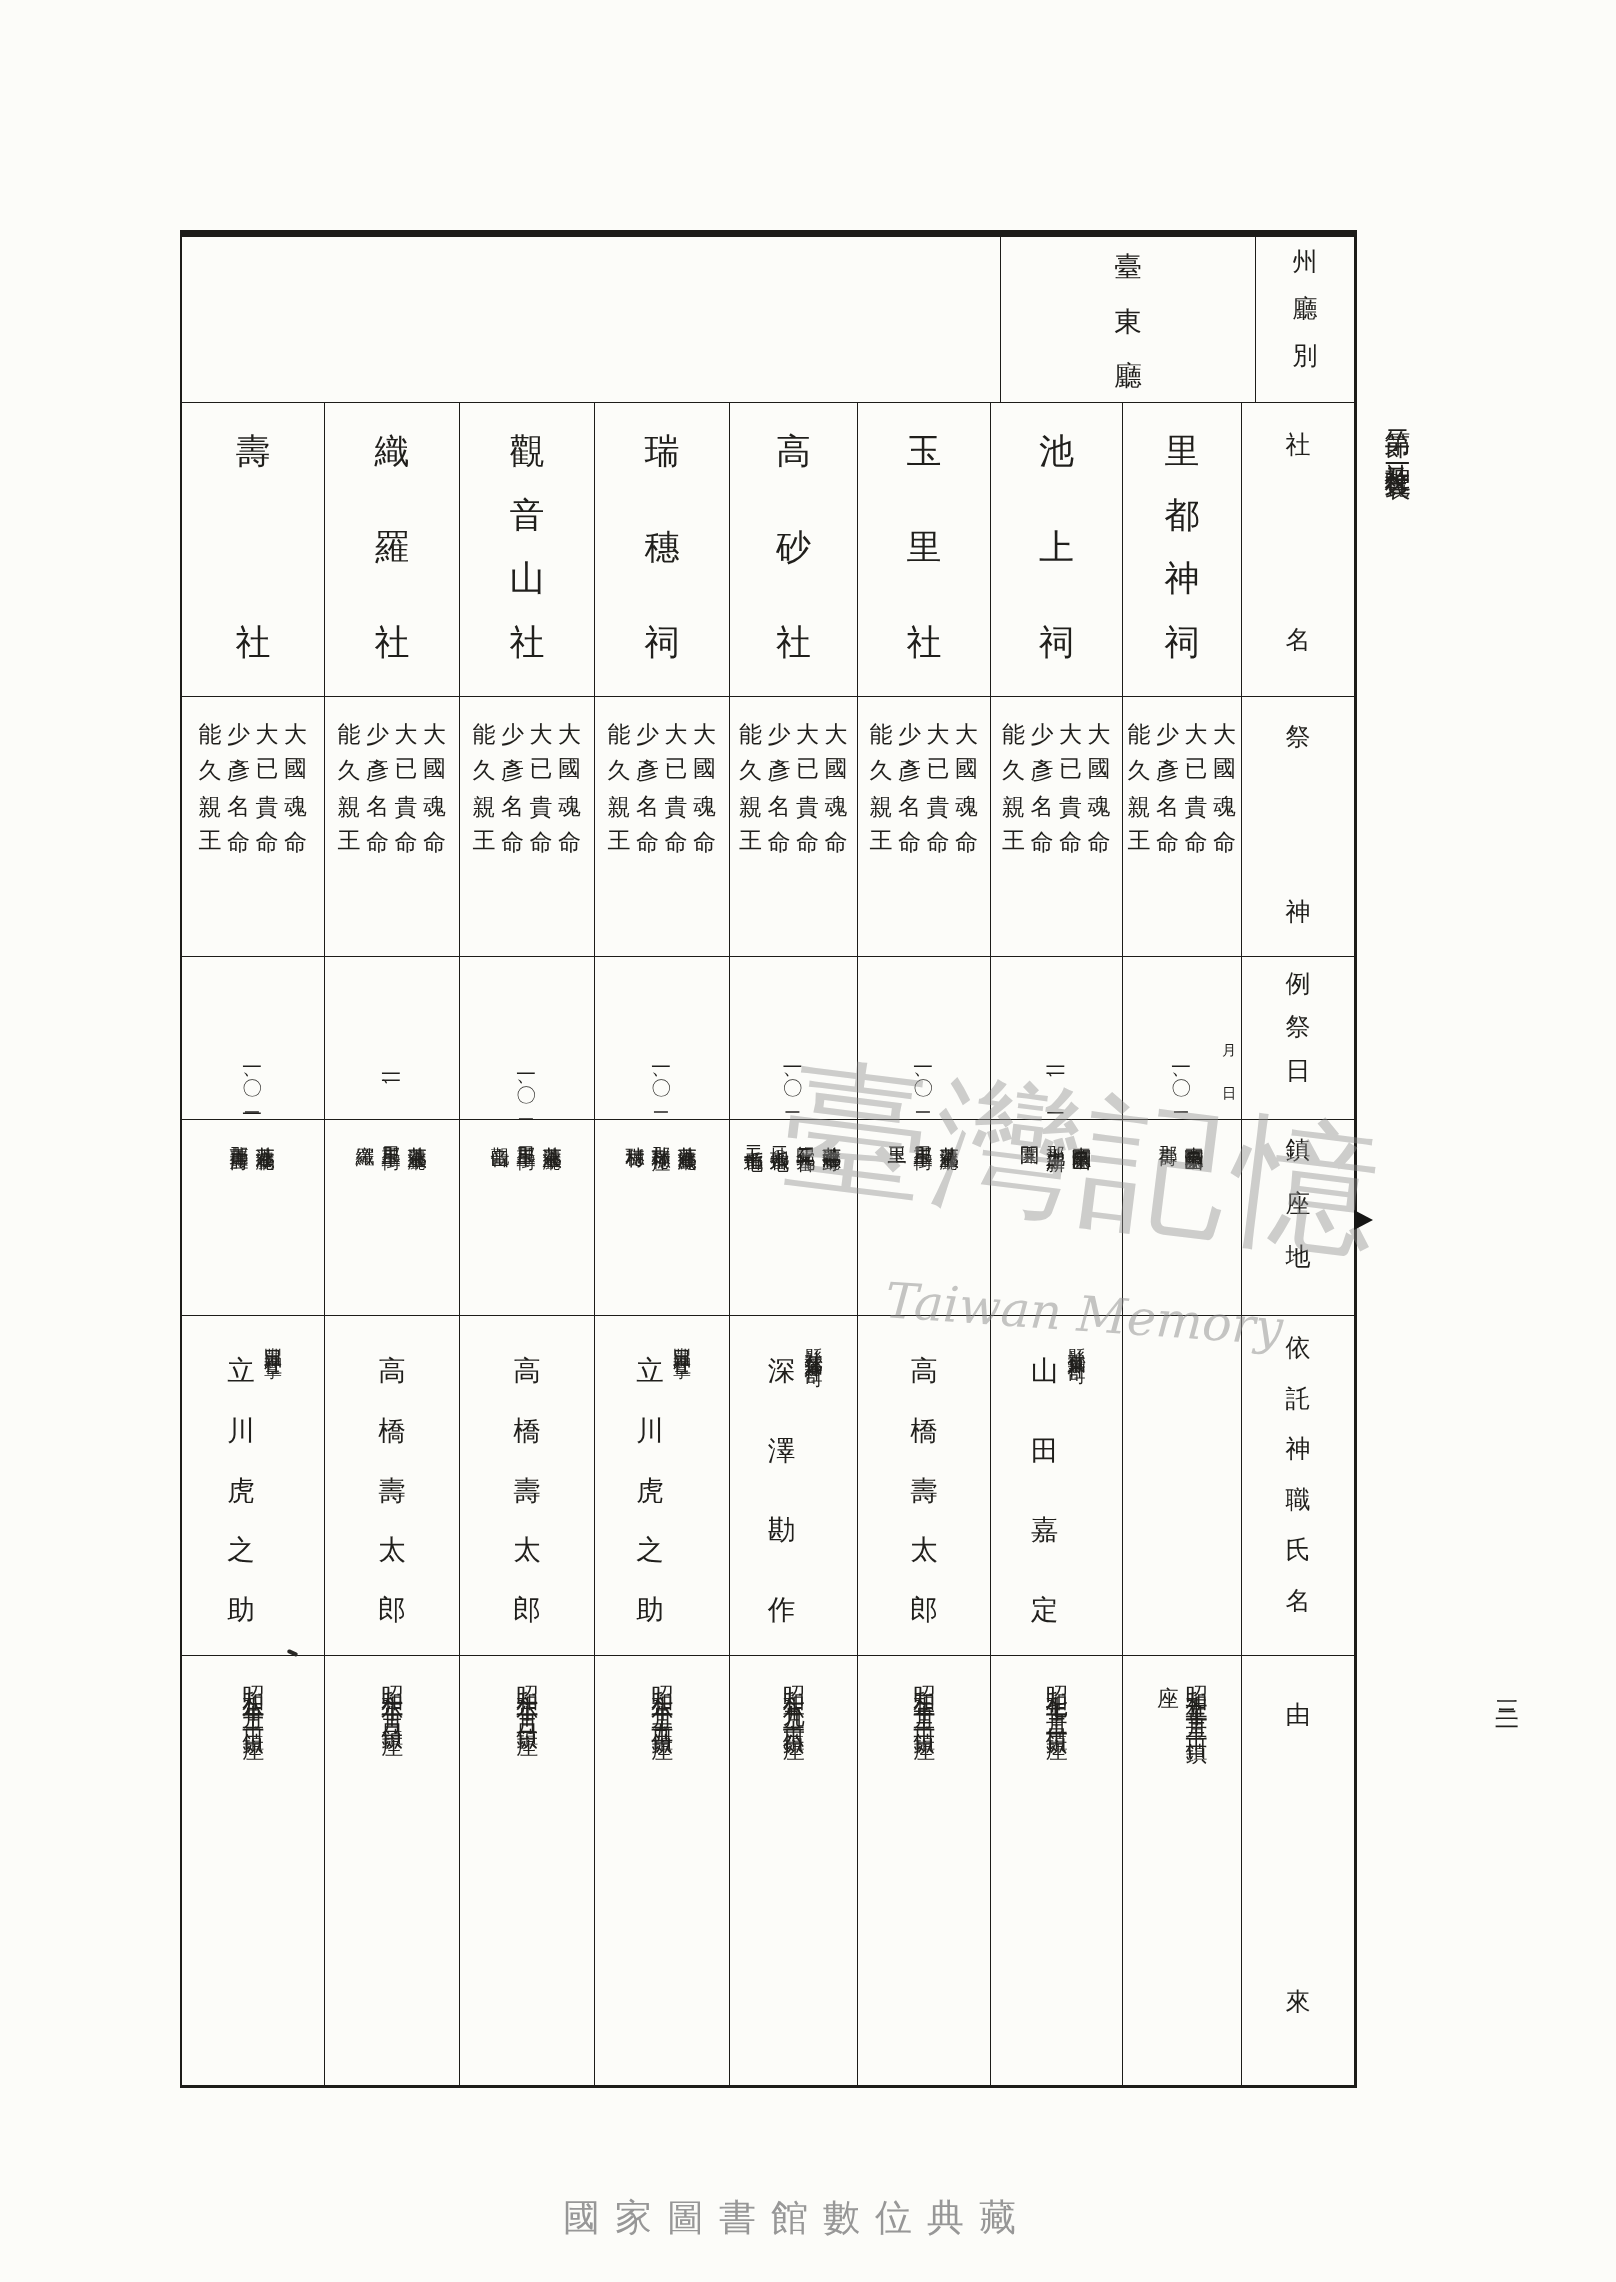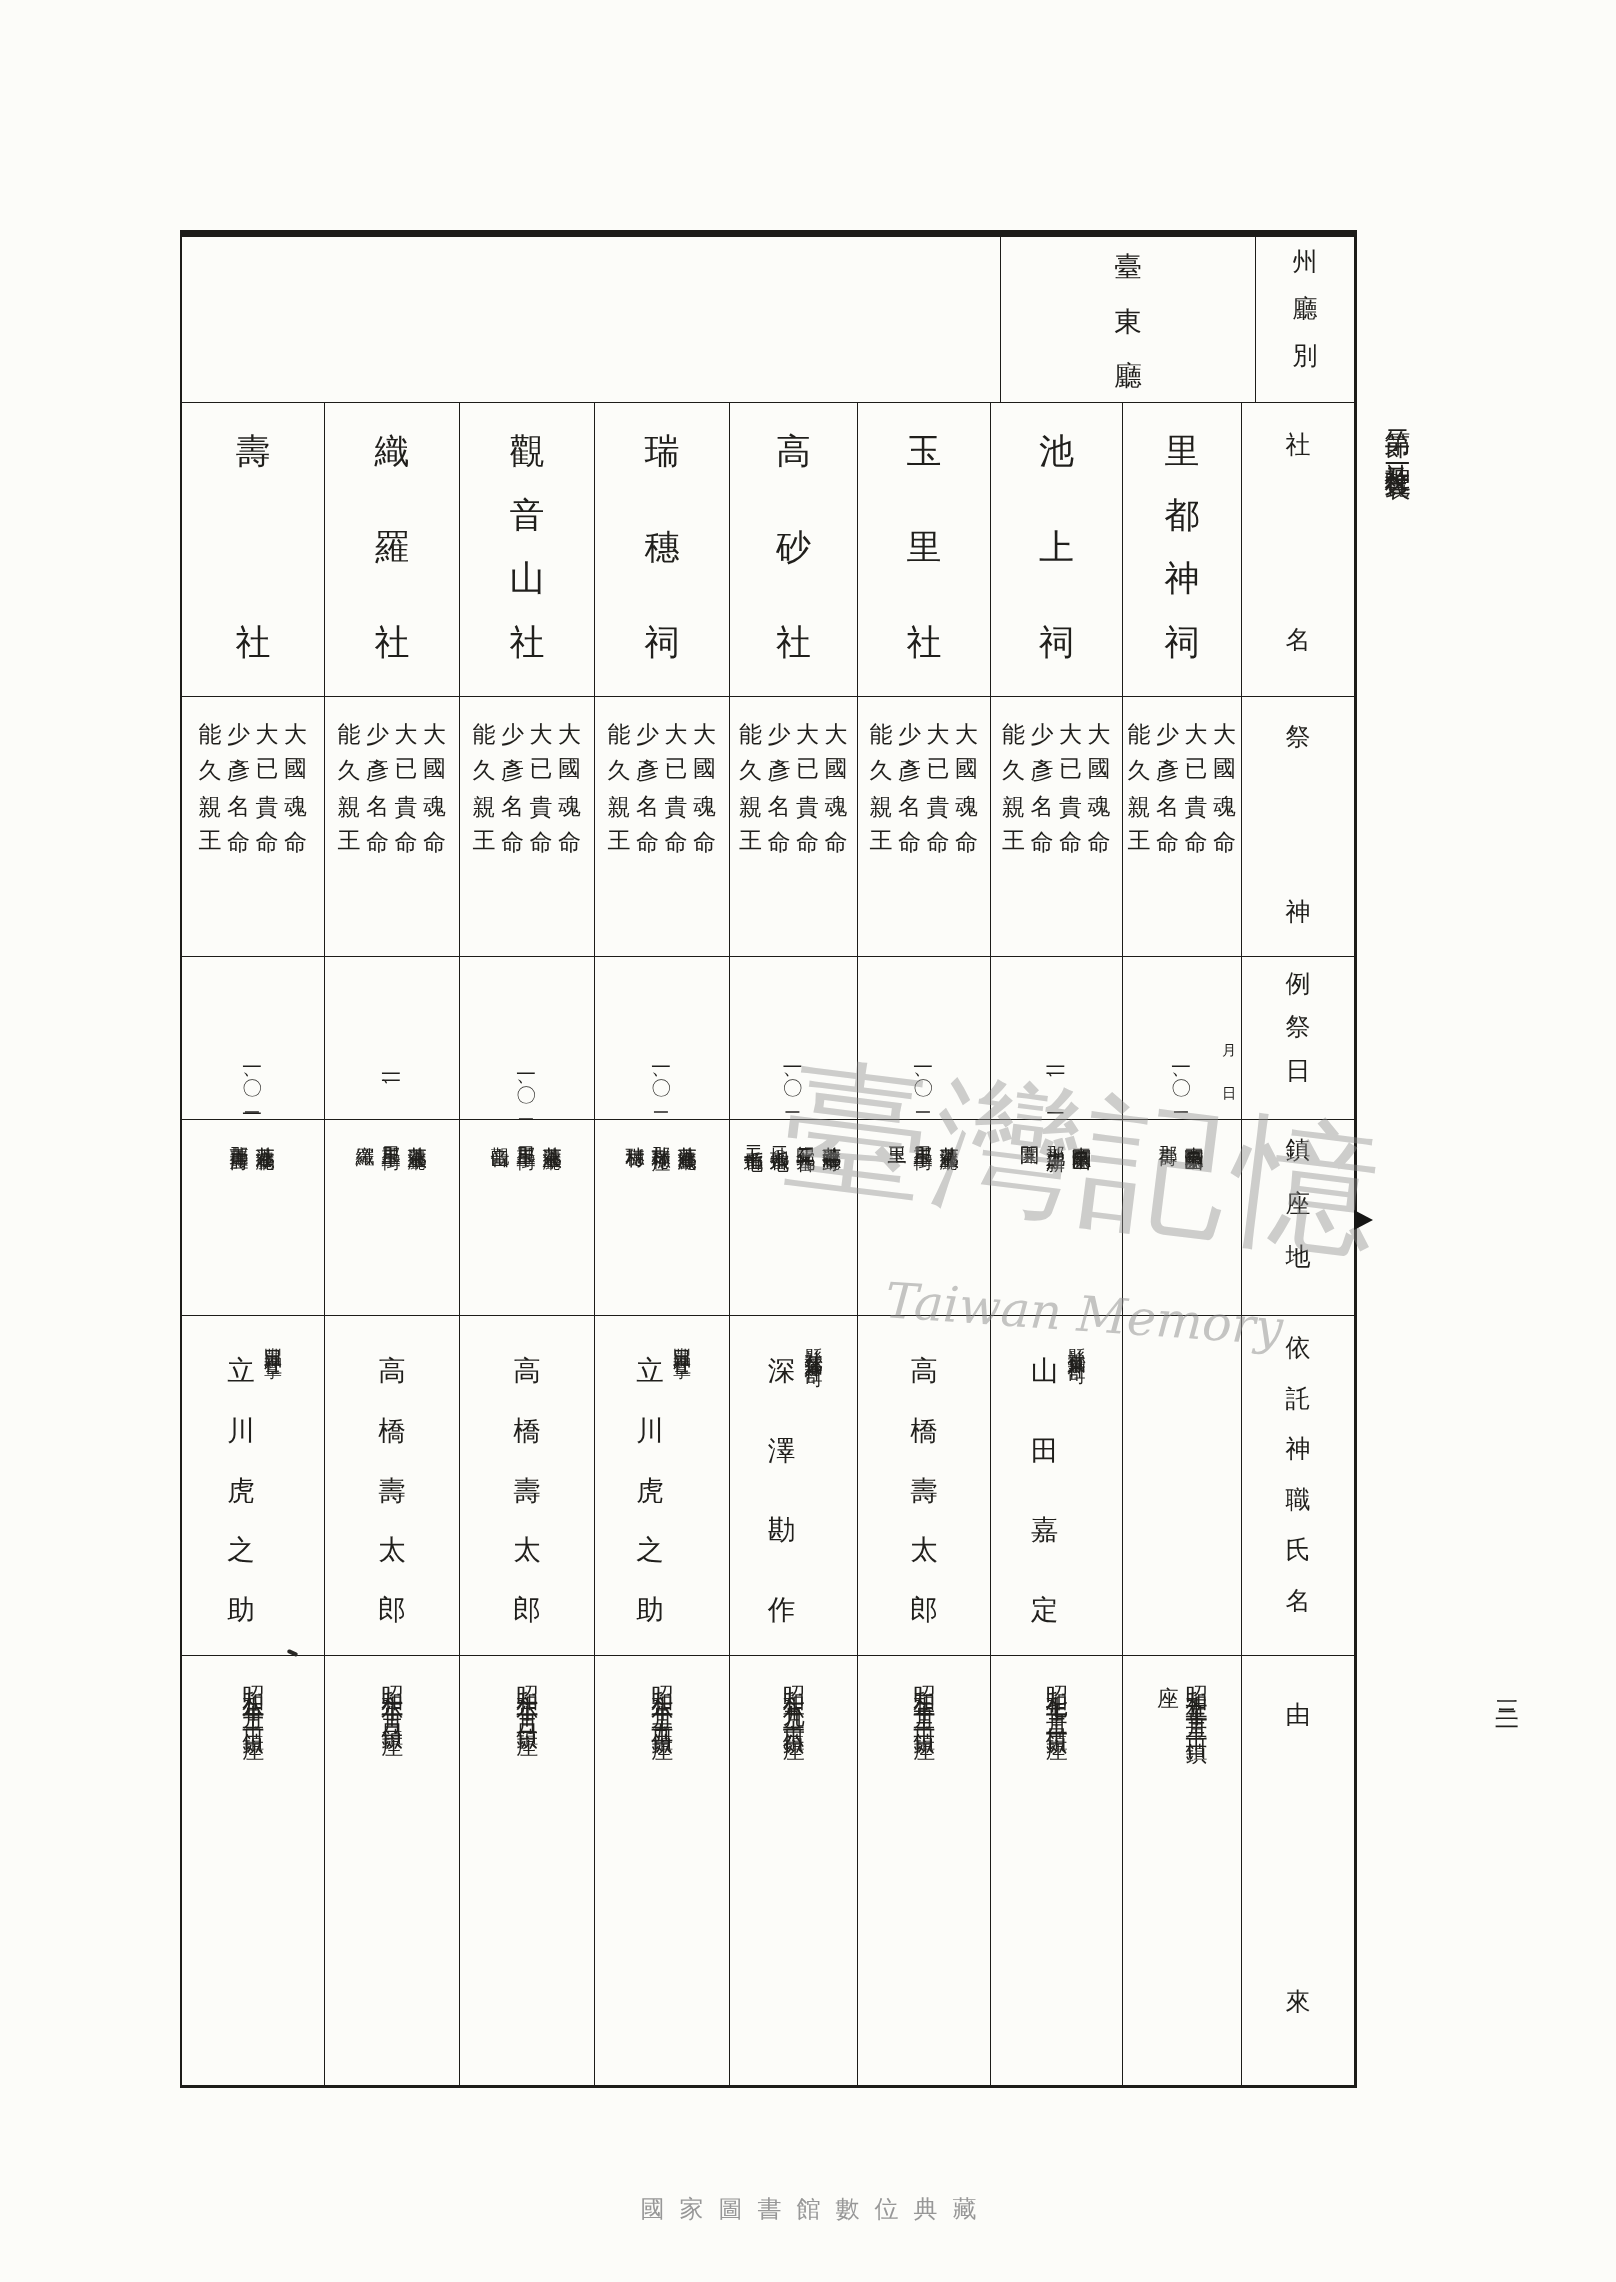--- a/index.html
+++ b/index.html
@@ -41,22 +41,22 @@
   .origin { font-size:22px; line-height:28.5px; letter-spacing:4.8px; padding-top:12.4px; }
 
   .hcol { height:100%; width:38px; font-size:25px; }
   .hp1{padding:7.6px 0 30px} .hp2{padding:25px 0 40px} .hp3{padding:23px 0 28.5px}
   .hp4{padding:9.5px 0 32px} .hp5{padding:13.3px 0 42px} .hp6{padding:15px 0 38px}
   .hp7{padding:42px 0 67px}
 
   
   #section-title { position:absolute; left:1381px; top:409px; font-size:26px; letter-spacing:1.9px; }
   #page-number  { position:absolute; left:1491px; top:1682px; font-size:24px; letter-spacing:11.4px; }
-  #footer-mark  { position:absolute; left:540px; top:2193px; width:552px; text-align:center;
-                  font-size:24px; letter-spacing:15px; color:#979797; }
+  #footer-mark  { position:absolute; left:521px; top:2193px; width:552px; text-align:center;
+                  font-size:37px; letter-spacing:15px; color:#979797; }
   #wm-cjk { position:absolute; left:782px; top:1063px; font-size:145px; letter-spacing:5.7px;
             color:#8d8d8d; opacity:.42; transform:rotate(7deg); white-space:nowrap; }
   #wm-latin { position:absolute; left:885px; top:1286px; font-size:49px; color:#8d8d8d; opacity:.5;
               font-family:"DejaVu Serif", serif; font-style:italic; transform:rotate(4deg); white-space:nowrap; }
   #ink-arrow { position:absolute; left:1354px; top:1210px; width:0; height:0;
                border-top:10.5px solid transparent; border-bottom:10.5px solid transparent;
                border-left:19px solid #161614; }
   #ink-tick { position:absolute; left:287px; top:1651px; width:11.4px; height:3.8px;
               background:#2a2926; transform:rotate(24deg); border-radius:1.9px; }
 </style>

